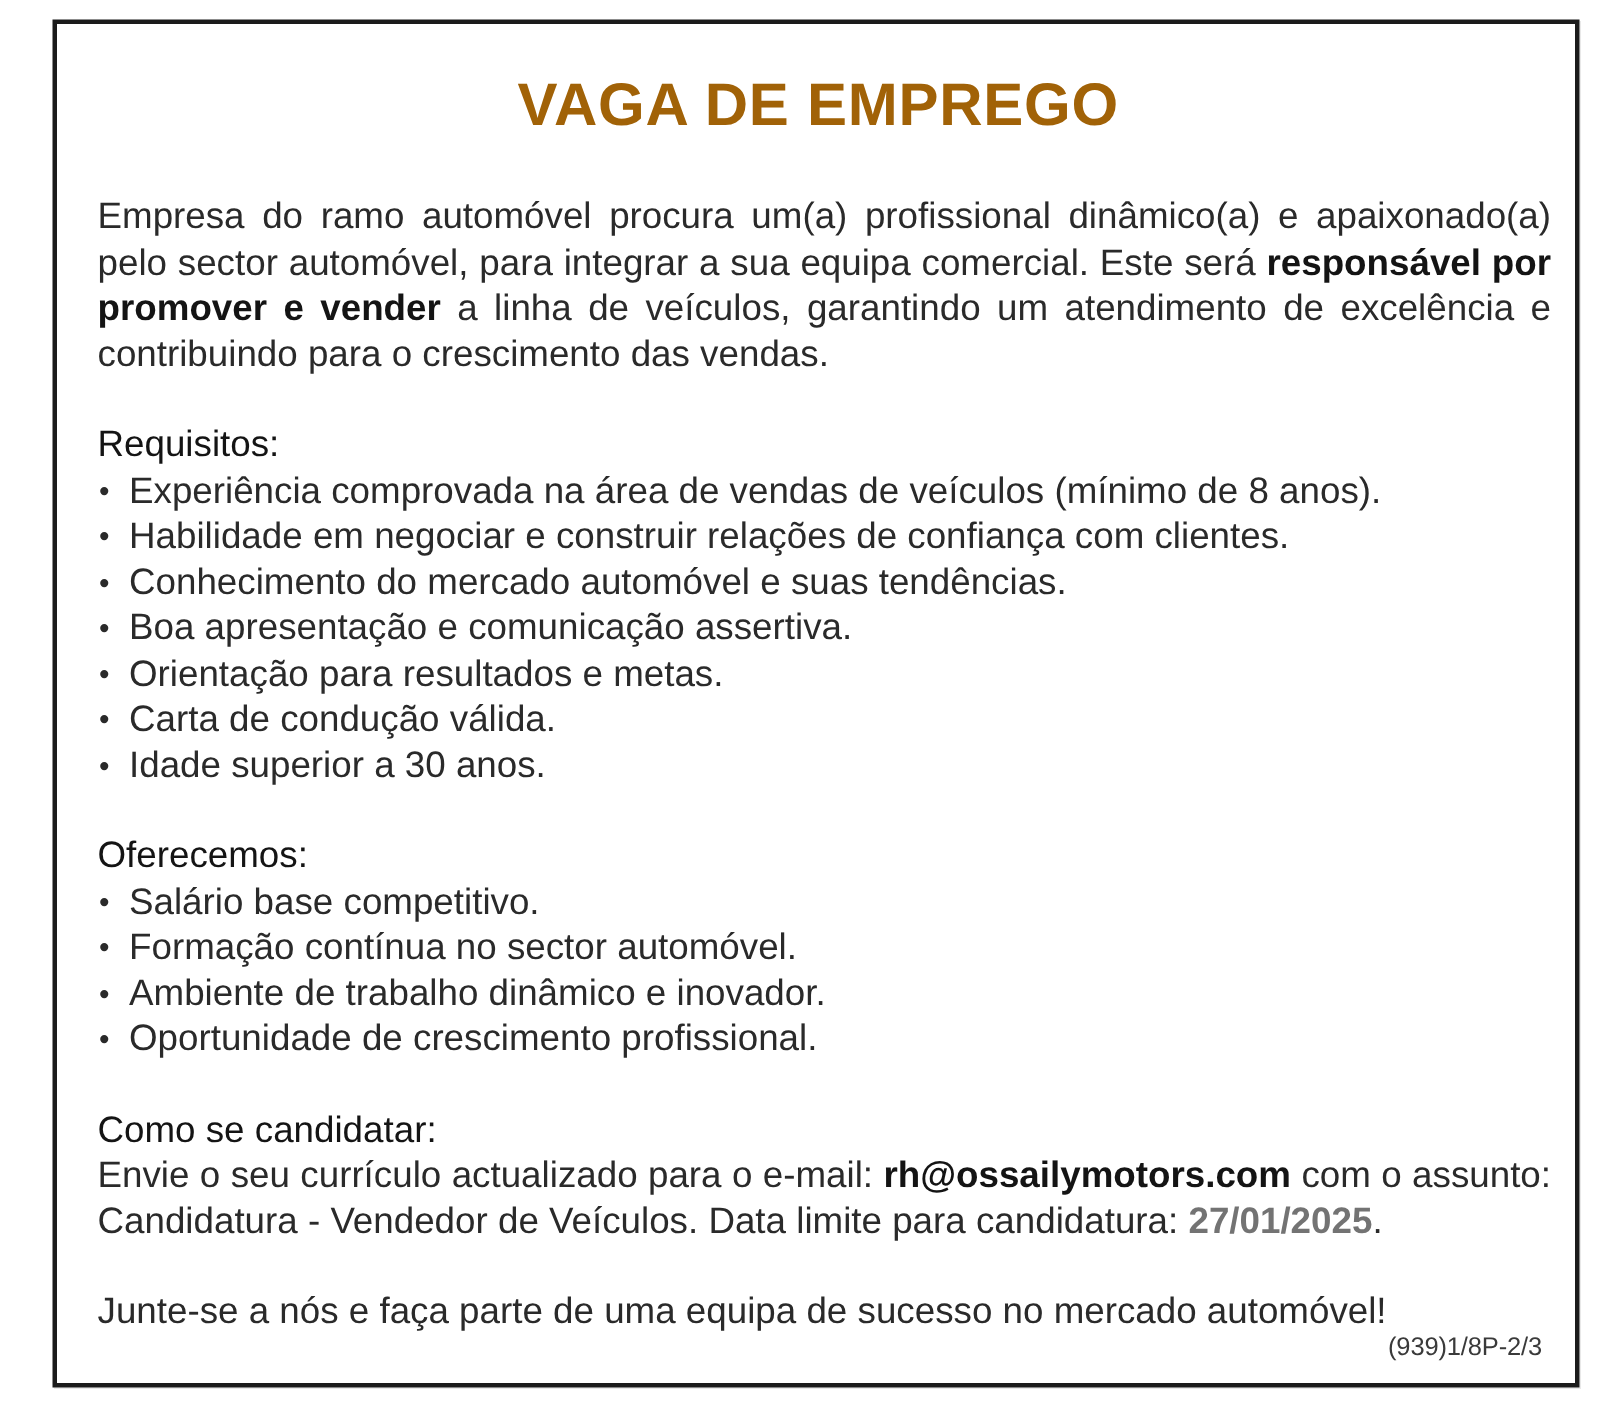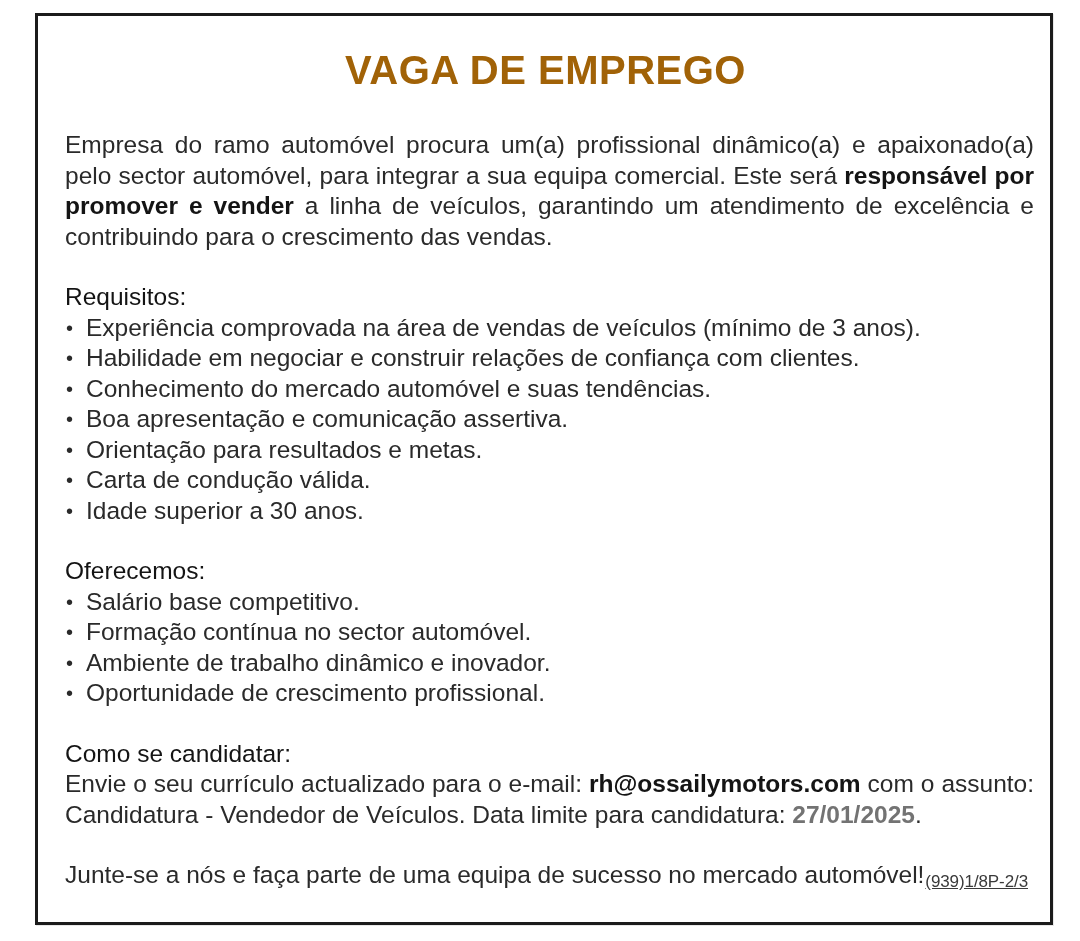--- a/index.html
+++ b/index.html
@@ -122,46 +122,45 @@
   .u-date {
     font-weight: bold;
     text-underline-offset: 1px;
     color: #737373;
   }
 
   
   .ref-code {
     position: absolute;
     right: 12px;
-    bottom: 26px;
+    bottom: 10px;
     font-size: 17px;
     line-height: 20px;
     color: #3a3a3a;
     letter-spacing: -0.1px;
-    text-decoration: underline;
   }
 </style>
 </head>
 <body>
 
 <div id="ad-page">
 
   <div id="ad-frame">
     <div id="ad-inner">
 
       <h1 class="ad-title">VAGA DE EMPREGO</h1>
 
       <div class="ad-body">
 
         <p class="para-intro"><span>Empresa do ramo automóvel procura um(a) profissional dinâmico(a) e apaixonado(a) pelo sector automóvel, para integrar a sua equipa comercial. Este será </span><b>responsável por promover e vender</b><span> a linha de veículos, garantindo um atendimento de excelência e contribuindo para o crescimento das vendas.</span></p>
 
         <div class="section">
           <p class="section-heading">Requisitos:</p>
           <ul class="bullet-list">
-            <li><span class="bullet-dot">•</span><span>Experiência comprovada na área de vendas de veículos (mínimo de 3 anos).</span></li>
+            <li><span class="bullet-dot">•</span><span>Experiência comprovada na área de vendas de veículos (mínimo de 8 anos).</span></li>
             <li><span class="bullet-dot">•</span><span>Habilidade em negociar e construir relações de confiança com clientes.</span></li>
             <li><span class="bullet-dot">•</span><span>Conhecimento do mercado automóvel e suas tendências.</span></li>
             <li><span class="bullet-dot">•</span><span>Boa apresentação e comunicação assertiva.</span></li>
             <li><span class="bullet-dot">•</span><span>Orientação para resultados e metas.</span></li>
             <li><span class="bullet-dot">•</span><span>Carta de condução válida.</span></li>
             <li><span class="bullet-dot">•</span><span>Idade superior a 30 anos.</span></li>
           </ul>
         </div>
 
         <div class="section">

